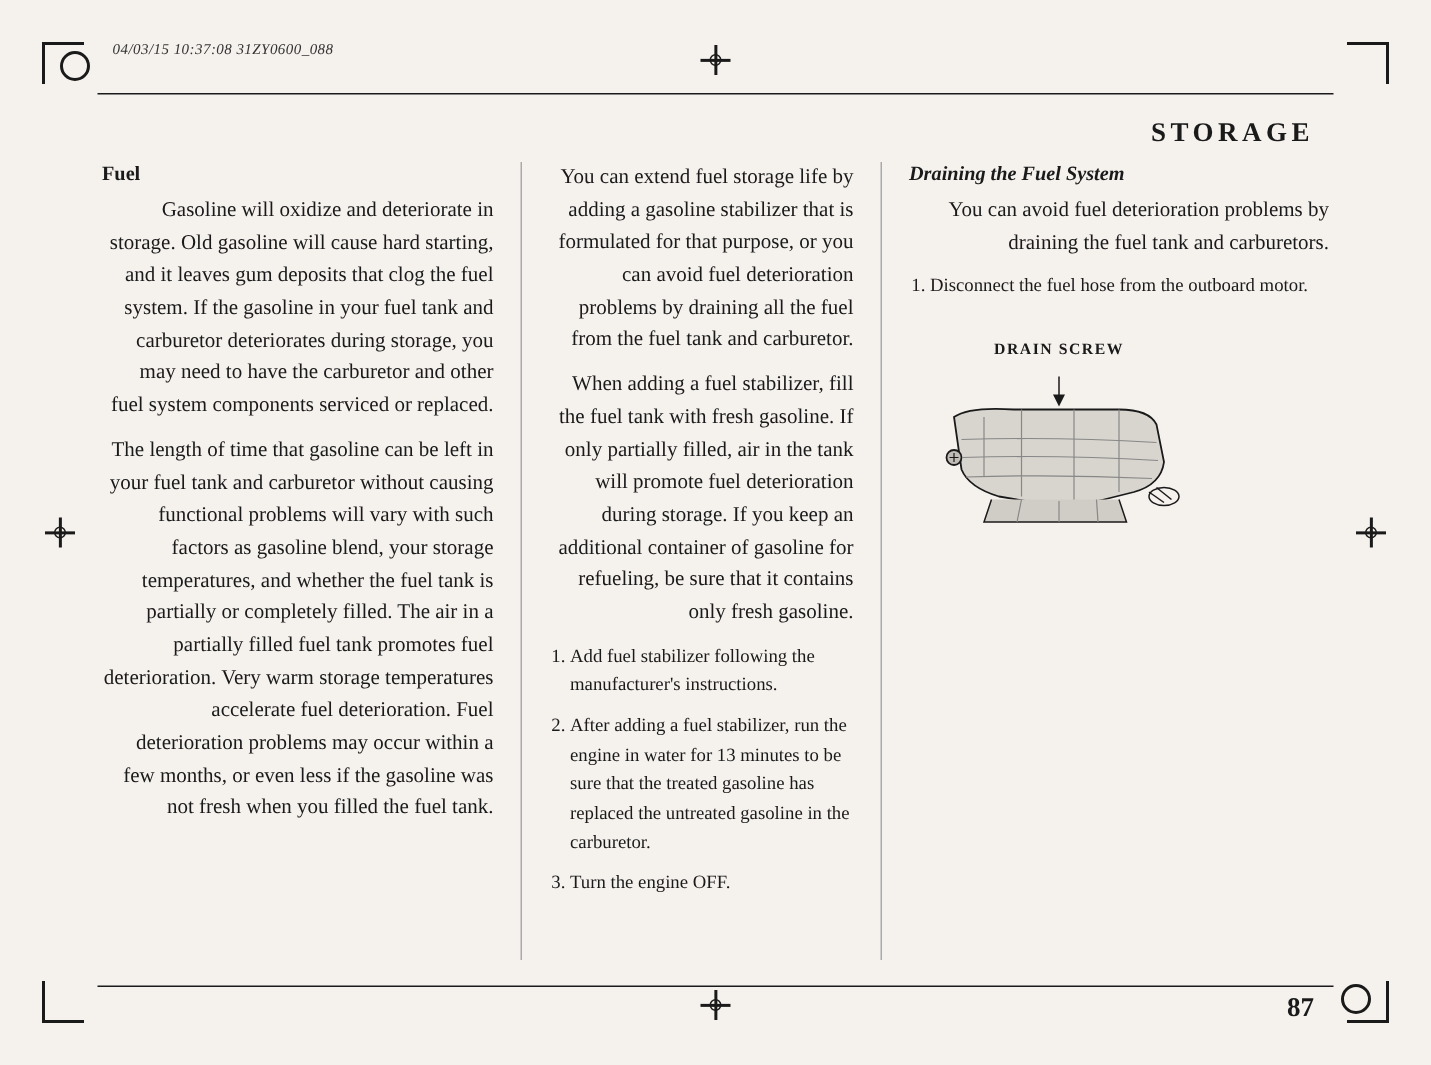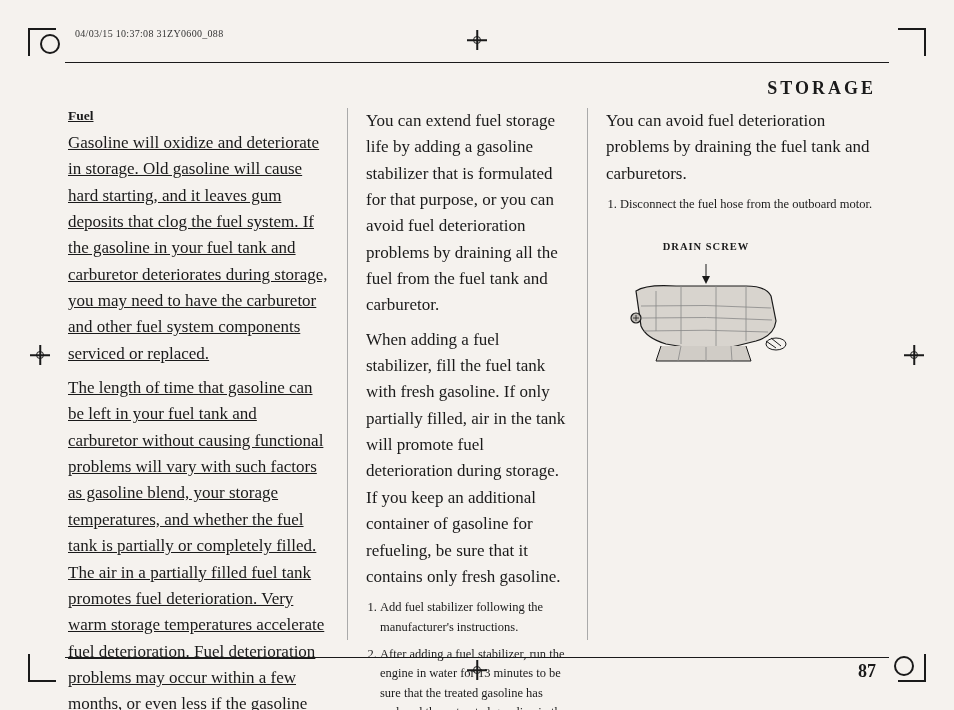--- a/index.html
+++ b/index.html
@@ -183,20 +183,21 @@
       top: 28px;
       left: 75px;
       right: 75px;
       display: flex;
       align-items: center;
     }
     .header-text {
       font-size: 10px;
       color: #333;
       letter-spacing: 0.3px;
+      font-style: italic;
     }
 
     
     .hr-top {
       position: absolute;
       top: 62px;
       left: 65px;
       right: 65px;
       height: 1px;
       background: #1a1a1a;
@@ -230,21 +231,20 @@
       bottom: 70px;
       display: flex;
       gap: 0;
     }
 
     .column-left {
       width: 280px;
       flex-shrink: 0;
       padding-right: 18px;
       border-right: 1px solid #aaa;
-      text-decoration: underline;
     }
 
     .column-middle {
       width: 240px;
       flex-shrink: 0;
       padding-left: 18px;
       padding-right: 18px;
       border-right: 1px solid #aaa;
     }
 
@@ -260,24 +260,24 @@
       margin-bottom: 6px;
     }
     .italic-heading {
       font-style: italic;
       font-weight: bold;
       font-size: 13.5px;
       margin-bottom: 6px;
     }
 
     p {
-      font-size: 17px;
+      font-size: 14px;
       line-height: 1.55;
       margin-bottom: 8px;
-      text-align: left;
+      text-align: right;
     }
 
     .italic-text {
       font-style: italic;
     }
 
     ol {
       padding-left: 14px;
       font-size: 12.5px;
       line-height: 1.55;
@@ -393,20 +393,21 @@
         <li>
           <span>After adding a fuel stabilizer, run the engine in water for 13 minutes to be sure that the treated gasoline has replaced the untreated gasoline in the carburetor.</span>
         </li>
         <li>
           <span>Turn the engine OFF.</span>
         </li>
       </ol>
     </div>
 
     <div class="column-right">
+      <div class="italic-heading">Draining the Fuel System</div>
       <p>You can avoid fuel deterioration problems by draining the fuel tank and carburetors.</p>
       <ol>
         <li>
           <span>Disconnect the fuel hose from the outboard motor.</span>
         </li>
       </ol>
 
       <div class="diagram-area">
         <div class="drain-screw-label">DRAIN SCREW</div>
         <svg class="diagram-svg" viewBox="0 0 200 110" xmlns="http://www.w3.org/2000/svg">

